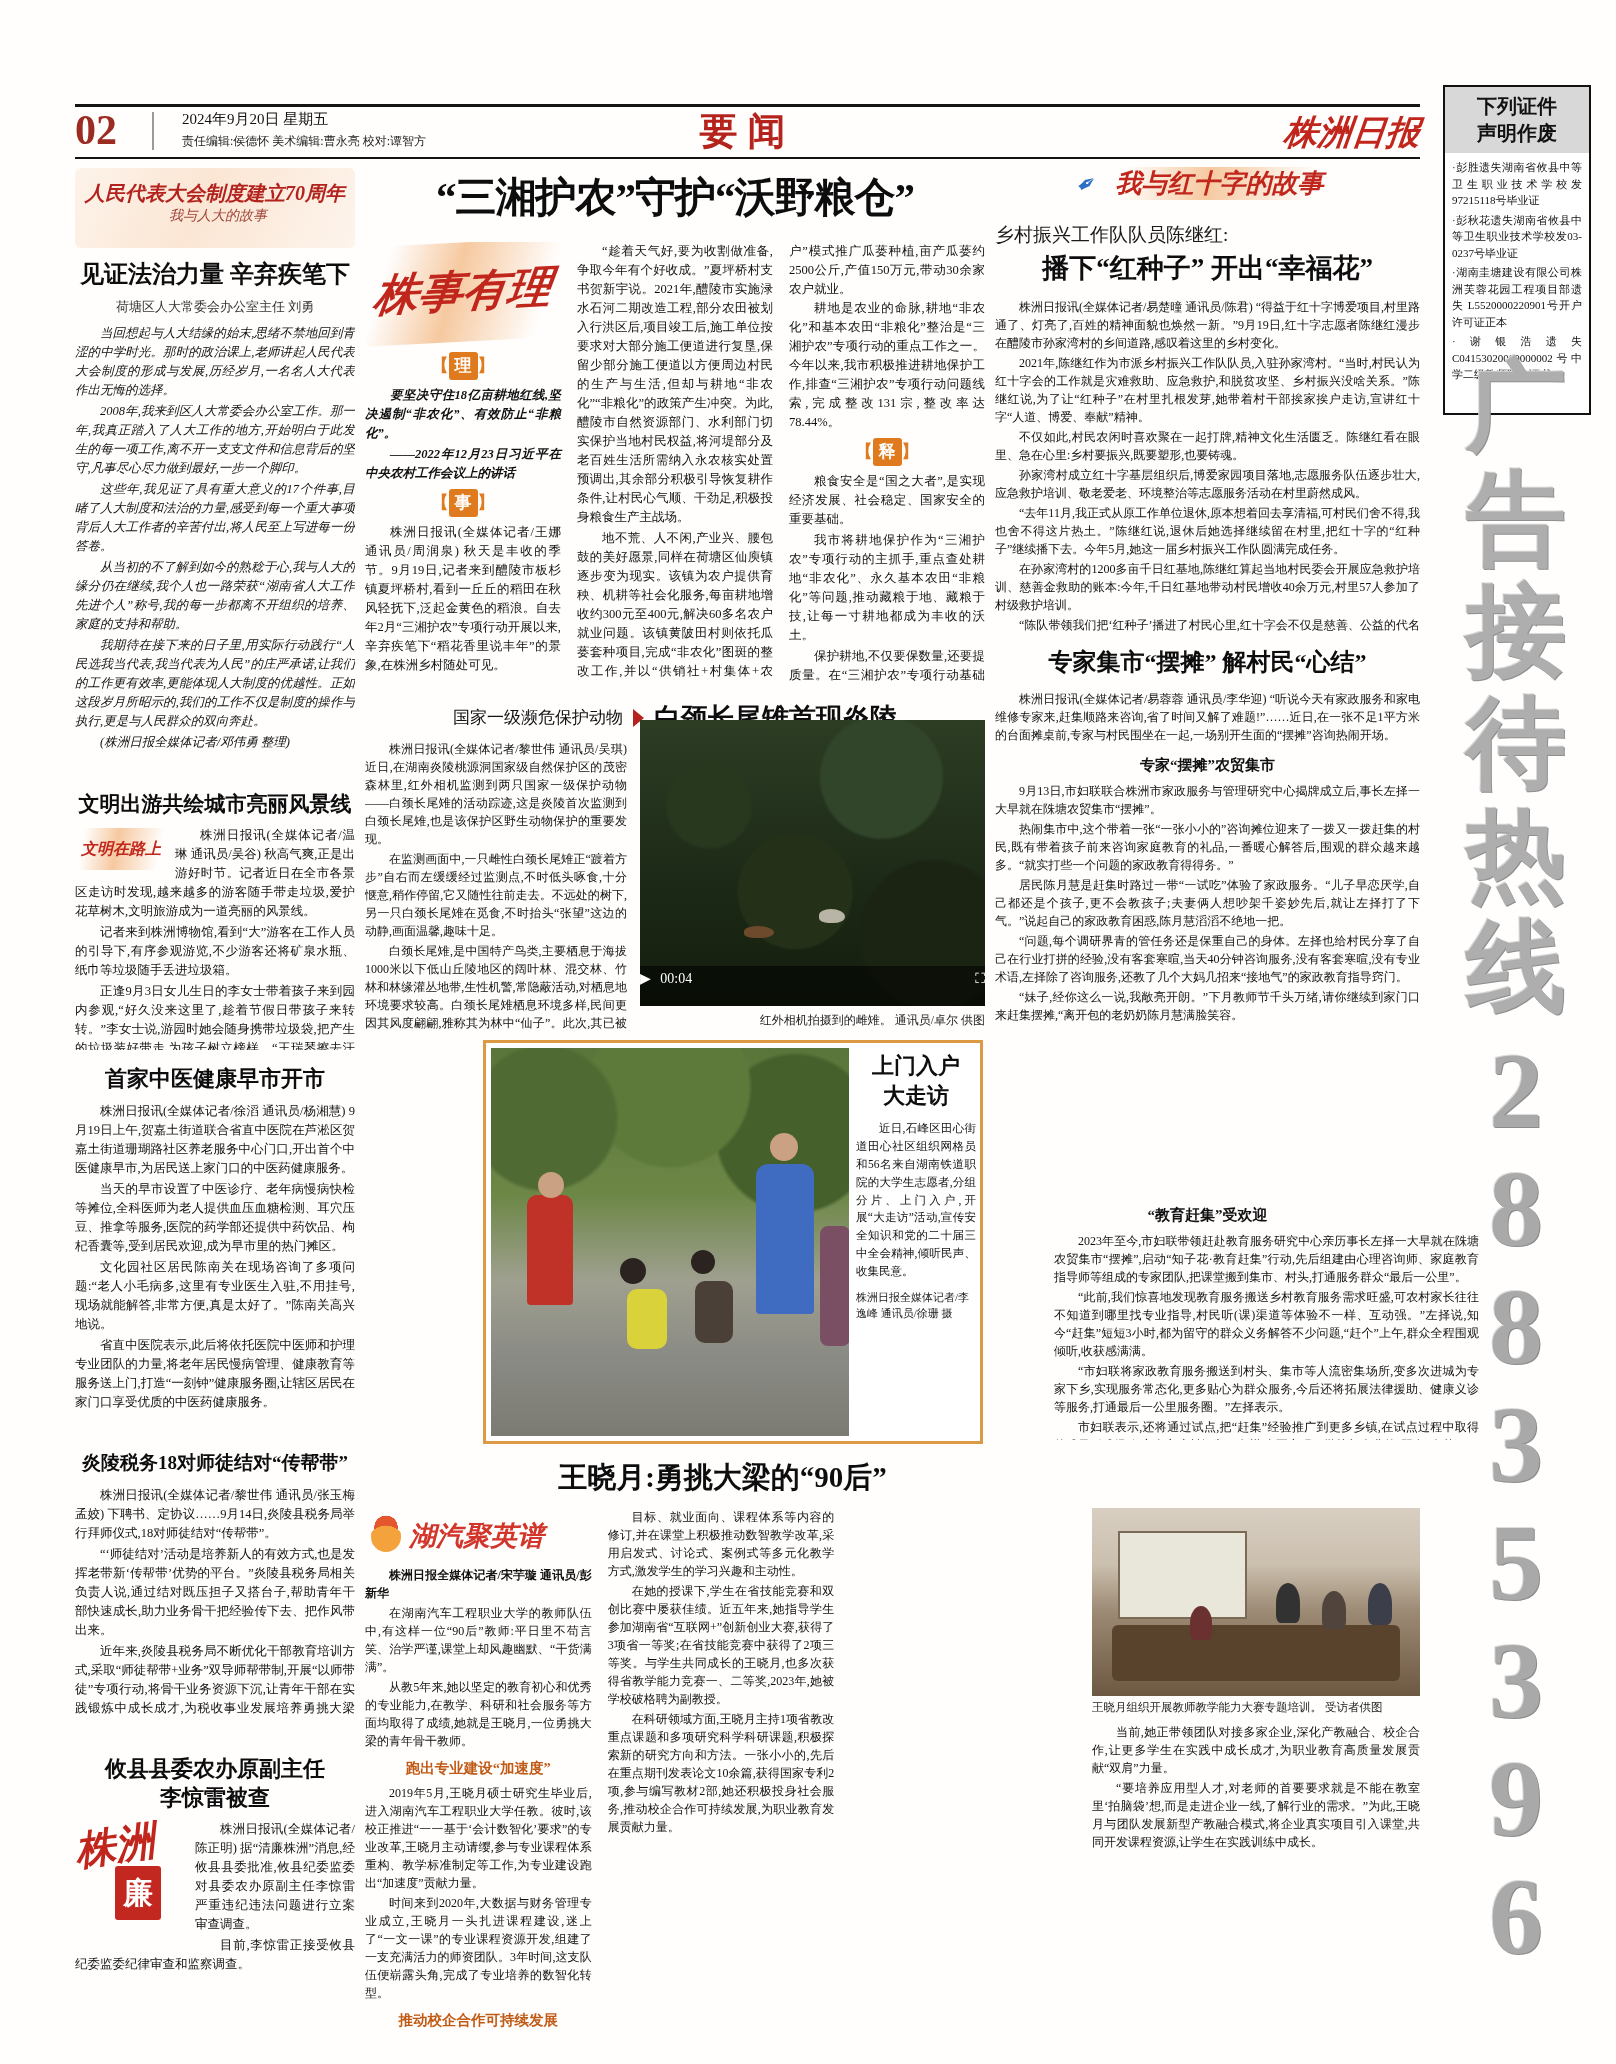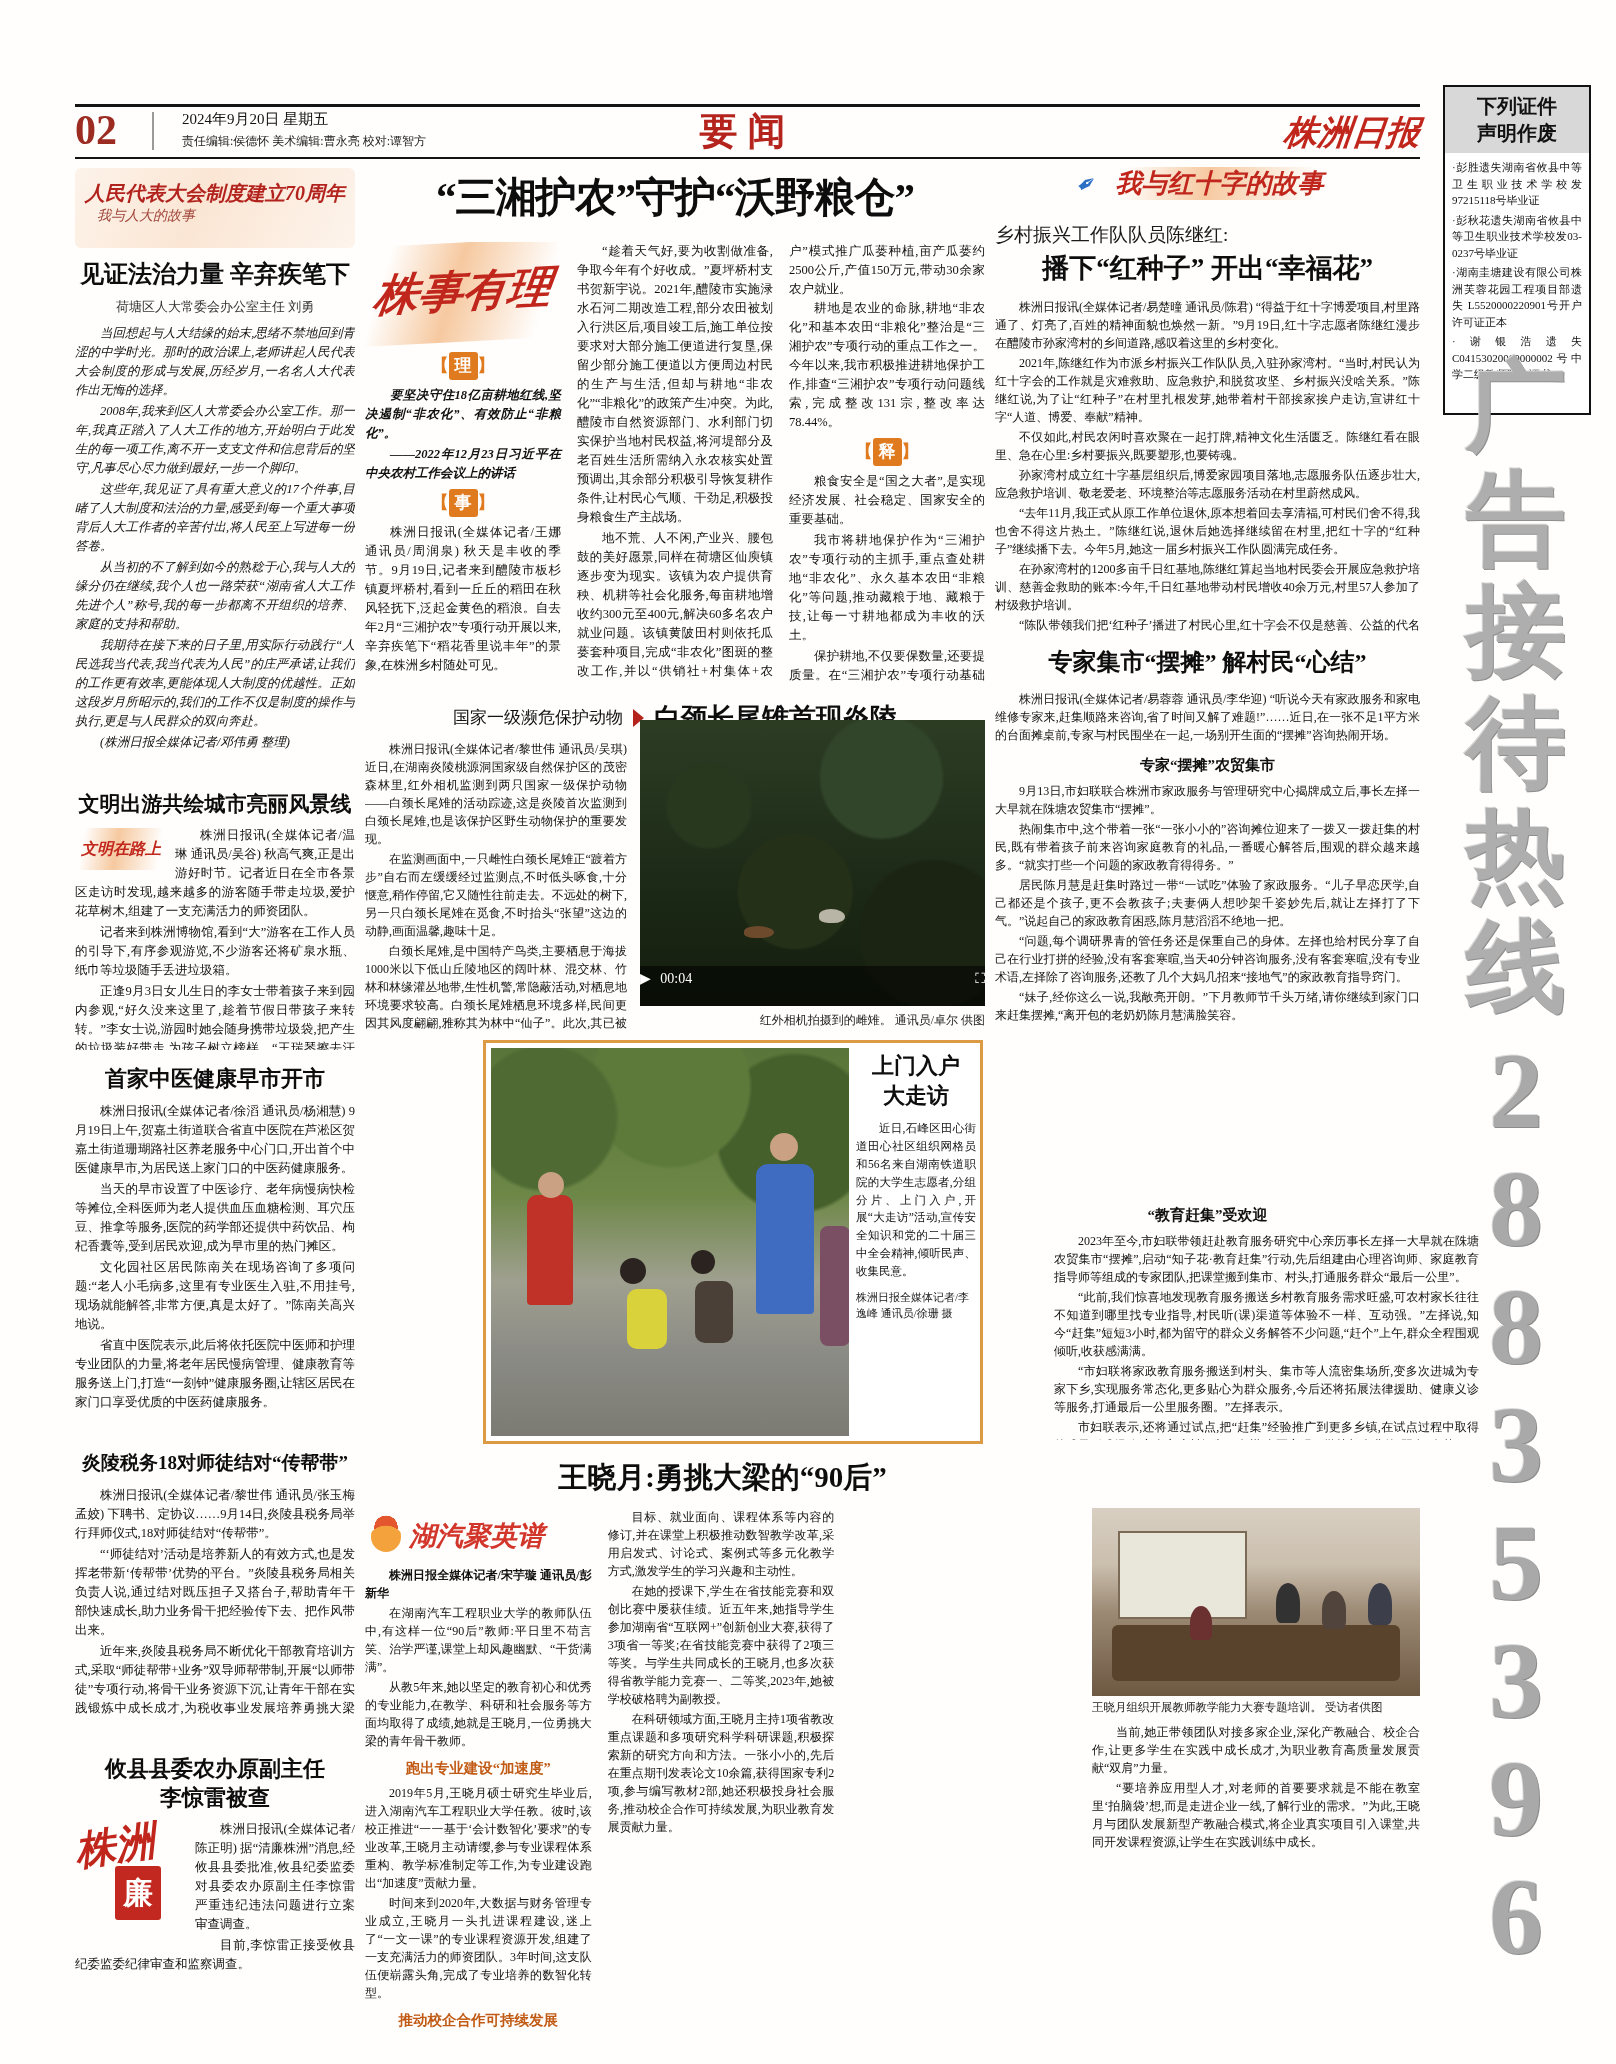--- a/index.html
+++ b/index.html
@@ -44,37 +44,37 @@
   <div class="abs rule" style="left:75px;top:157px;width:1345px;height:2px;"></div>
   <div class="abs" style="left:75px;top:106px;font-size:42px;font-weight:bold;color:#9c2b22;">02</div>
   <div class="abs" style="left:152px;top:112px;width:2px;height:38px;background:#9a9a9a;"></div>
   <div class="abs" style="left:182px;top:110px;font-size:15px;">2024年9月20日  星期五</div>
   <div class="abs" style="left:182px;top:133px;font-size:12px;color:#222;">责任编辑:侯德怀  美术编辑:曹永亮   校对:谭智方</div>
   <div class="abs center" style="left:75px;top:106px;width:1345px;font-size:38px;font-weight:bold;color:#b5231d;letter-spacing:10px;">要闻</div>
   <div class="abs script" style="left:1160px;top:110px;width:260px;font-size:34px;text-align:right;transform:skewX(-6deg);">株洲日报</div>
 
   <div class="abs" style="left:75px;top:168px;width:280px;height:80px;background:linear-gradient(115deg,#fdf3ea 0%,#fbe6d4 45%,#fdf4ec 100%);border-radius:6px;">
     <div class="center" style="padding-top:12px;font-size:20px;font-weight:bold;font-style:italic;color:#b3231e;">人民代表大会制度建立70周年</div>
-    <div style="text-align:left;padding-right:16px;font-size:14px;font-style:italic;color:#a0453a;padding-left:22px;">我与人大的故事</div>
+    <div style="text-align:center;padding-right:16px;font-size:14px;font-style:italic;color:#a0453a;padding-left:22px;">我与人大的故事</div>
   </div>
   <div class="abs center headline" style="left:75px;top:258px;width:280px;font-size:24px;">见证法治力量  辛弃疾笔下</div>
   <div class="abs center byline" style="left:75px;top:298px;width:280px;font-size:13px;">荷塘区人大常委会办公室主任  刘勇</div>
   <div class="abs jt ov kai body-sm" style="left:75px;top:324px;width:280px;height:452px;">
       <p class="para">当回想起与人大结缘的始末,思绪不禁地回到青涩的中学时光。那时的政治课上,老师讲起人民代表大会制度的形成与发展,历经岁月,一名名人大代表作出无悔的选择。</p>
       <p class="para">2008年,我来到区人大常委会办公室工作。那一年,我真正踏入了人大工作的地方,开始明白于此发生的每一项工作,离不开一支支文件和信息背后的坚守,凡事尽心尽力做到最好,一步一个脚印。</p>
       <p class="para">这些年,我见证了具有重大意义的17个件事,目睹了人大制度和法治的力量,感受到每一个重大事项背后人大工作者的辛苦付出,将人民至上写进每一份答卷。</p>
       <p class="para">从当初的不了解到如今的熟稔于心,我与人大的缘分仍在继续,我个人也一路荣获“湖南省人大工作先进个人”称号,我的每一步都离不开组织的培养、家庭的支持和帮助。</p>
       <p class="para">我期待在接下来的日子里,用实际行动践行“人民选我当代表,我当代表为人民”的庄严承诺,让我们的工作更有效率,更能体现人大制度的优越性。正如这段岁月所昭示的,我们的工作不仅是制度的操作与执行,更是与人民群众的双向奔赴。</p>
       <p class="para">(株洲日报全媒体记者/邓伟勇 整理)</p>
     </div>
 
   <div class="abs center headline" style="left:75px;top:790px;width:280px;font-size:21px;">文明出游共绘城市亮丽风景线</div>
   <div class="abs jt ov body-sm" style="left:75px;top:826px;width:280px;height:224px;">
     <span class="script swoosh" style="float:left;width:92px;height:42px;font-size:16px;text-align:center;line-height:42px;margin:2px 8px 2px 0;border-radius:4px;">文明在路上</span>
-    <span><p class="para">株洲日报讯(全媒体记者/温琳 通讯员/吴谷) 秋高气爽,正是出游好时节。记者近日在全市各景区走访时发现,越来越多的游客随手带走垃圾,爱护花草树木,组建了一支充满活力的师资团队。</p><p class="para">记者来到株洲博物馆,看到“大”游客在工作人员的引导下,有序参观游览,不少游客还将矿泉水瓶、纸巾等垃圾随手丢进垃圾箱。</p><p class="para">正逢9月3日女儿生日的李女士带着孩子来到园内参观,“好久没来这里了,趁着节假日带孩子来转转。”李女士说,游园时她会随身携带垃圾袋,把产生的垃圾装好带走,为孩子树立榜样。“王瑞琴擦去汗水,әәәә”志愿者擦拭护栏的身影,同样成为景区里动人的文明风景。</p></span>
+    <span><p class="para">株洲日报讯(全媒体记者/温琳 通讯员/吴谷) 秋高气爽,正是出游好时节。记者近日在全市各景区走访时发现,越来越多的游客随手带走垃圾,爱护花草树木,文明旅游成为一道亮丽的风景线。</p><p class="para">记者来到株洲博物馆,看到“大”游客在工作人员的引导下,有序参观游览,不少游客还将矿泉水瓶、纸巾等垃圾随手丢进垃圾箱。</p><p class="para">正逢9月3日女儿生日的李女士带着孩子来到园内参观,“好久没来这里了,趁着节假日带孩子来转转。”李女士说,游园时她会随身携带垃圾袋,把产生的垃圾装好带走,为孩子树立榜样。“王瑞琴擦去汗水,әәәә”志愿者擦拭护栏的身影,同样成为景区里动人的文明风景。</p></span>
   </div>
 
   <div class="abs center headline" style="left:75px;top:1064px;width:280px;font-size:22px;">首家中医健康早市开市</div>
   <div class="abs jt ov body-sm" style="left:75px;top:1102px;width:280px;height:334px;">
       <p class="para">株洲日报讯(全媒体记者/徐滔 通讯员/杨湘慧) 9月19日上午,贺嘉土街道联合省直中医院在芦淞区贺嘉土街道珊瑚路社区养老服务中心门口,开出首个中医健康早市,为居民送上家门口的中医药健康服务。</p>
       <p class="para">当天的早市设置了中医诊疗、老年病慢病快检等摊位,全科医师为老人提供血压血糖检测、耳穴压豆、推拿等服务,医院的药学部还提供中药饮品、枸杞香囊等,受到居民欢迎,成为早市里的热门摊区。</p>
       <p class="para">文化园社区居民陈南关在现场咨询了多项问题:“老人小毛病多,这里有专业医生入驻,不用挂号,现场就能解答,非常方便,真是太好了。”陈南关高兴地说。</p>
       <p class="para">省直中医院表示,此后将依托医院中医师和护理专业团队的力量,将老年居民慢病管理、健康教育等服务送上门,打造“一刻钟”健康服务圈,让辖区居民在家门口享受优质的中医药健康服务。</p>
     </div>
 

